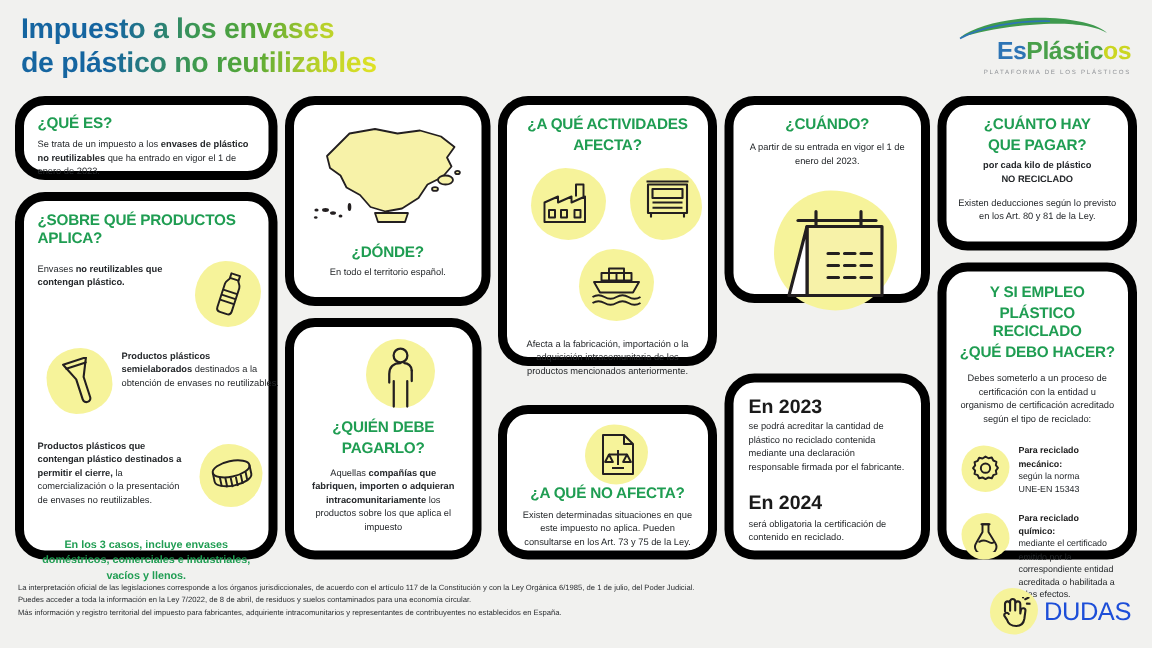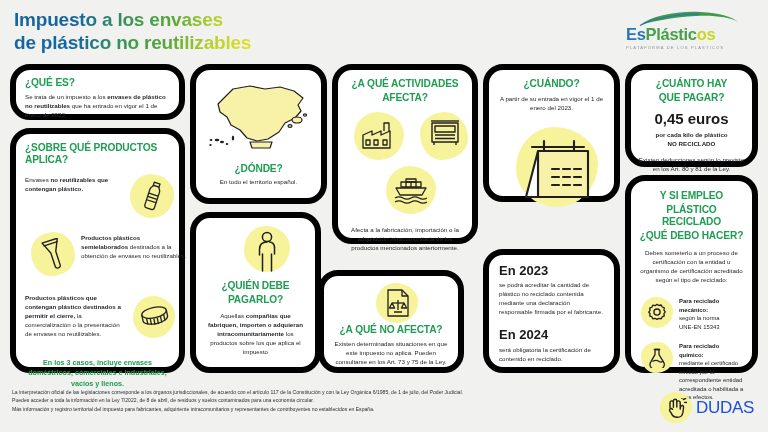--- a/index.html
+++ b/index.html
@@ -16,21 +16,21 @@
   .title {
     font-size: 19px; font-weight: bold; line-height: 1.22;
     letter-spacing: -0.2px;
     background: linear-gradient(100deg, #1565a0 0%, #1565a0 26%, #3f9a4e 50%, #57a836 66%, #b5cf2a 82%, #e2e325 100%);
     -webkit-background-clip: text; background-clip: text;
     color: transparent; -webkit-text-fill-color: transparent;
     display: inline-block;
   }
   .title .l2 { display: block; }
 
-  .logo { position: absolute; right: 0px; top: 3px; width: 128px; text-align: left; }
+  .logo { position: absolute; right: 0px; top: 3px; width: 128px; text-align: right; }
   .logo-swoosh { display:block; margin: 0 auto; }
   .logo-word { font-size: 16.5px; font-weight: bold; letter-spacing: -0.3px; line-height: 1; margin-top:-2px;}
   .logo-word .b { color: #2d74b5; }
   .logo-word .g { color: #49a04a; }
   .logo-word .y { color: #cbd622; }
   .logo-sub { font-size: 4.1px; letter-spacing: 1.15px; color: #8f9296; margin-top: 2.5px; }
 
   
   .card {
     position: absolute; background: #ffffff;
@@ -57,21 +57,21 @@
   
   #c-quees   { left: 10px;  top: 64px;  width: 175px; height: 56px; padding: 7px 9px 0 9px; }
   #c-quees .ch { margin-bottom: 4px; }
 
   #c-productos { left: 10px; top: 128px; width: 175px; height: 245px; padding: 8px 9px 0 9px; }
 
   #c-donde   { left: 190px; top: 64px;  width: 137px; height: 140px; padding: 6px; }
   #c-quien   { left: 190px; top: 212px; width: 131px; height: 161px; padding: 6px; }
 
   #c-activ   { left: 332px; top: 64px;  width: 146px; height: 180px; padding: 8px 8px 0 8px; }
-  #c-noafect { left: 318px; top: 270px; width: 146px; height: 103px; padding: 6px; }
+  #c-noafect { left: 332px; top: 270px; width: 146px; height: 103px; padding: 6px; }
 
   #c-cuando  { left: 483px; top: 64px;  width: 137px; height: 138px; padding: 8px 9px 0 9px; }
   #c-anios   { left: 483px; top: 249px; width: 137px; height: 124px; padding: 9px 10px 0 10px; }
   #c-cuanto  { left: 625px; top: 64px;  width: 133px; height: 103px; padding: 8px 7px 0 7px; }
   #c-reciclado { left: 625px; top: 175px; width: 133px; height: 198px; padding: 9px 8px 0 8px; }
 
   
   .prow { position: relative; }
   .big-green {
     color: #1f9d52; font-weight: bold; font-size: 7.2px;
@@ -283,21 +283,20 @@
   <div class="card" id="c-anios">
     <div class="yr">En 2023</div>
     <div class="body" style="margin-top:3px;">se podrá acreditar la cantidad de plástico no reciclado contenida mediante una declaración responsable firmada por el fabricante.</div>
     <div class="yr" style="margin-top:11px;">En 2024</div>
     <div class="body" style="margin-top:3px;">será obligatoria la certificación de contenido en reciclado.</div>
   </div>
 
   <div class="card" id="c-cuanto">
     <div class="ch c">¿CUÁNTO HAY</div>
     <div class="ch c" style="margin-top:2px;">QUE PAGAR?</div>
-    <div class="price" style="margin-top:7px;">0,45 euros</div>
     <div class="body c bd" style="margin-top:3px;">por cada kilo de plástico</div>
     <div class="body c bd">NO RECICLADO</div>
     <div class="body c" style="margin-top:7px;">Existen deducciones según lo previsto en los Art. 80 y 81 de la Ley.</div>
   </div>
 
   <div class="card" id="c-reciclado">
     <div class="ch c">Y SI EMPLEO</div>
     <div class="ch c" style="margin-top:2px;">PLÁSTICO RECICLADO</div>
     <div class="ch c" style="margin-top:2px;">¿QUÉ DEBO HACER?</div>
     <div class="body c" style="margin-top:7px;">Debes someterlo a un proceso de certificación con la entidad u organismo de certificación acreditado según el tipo de reciclado:</div>

